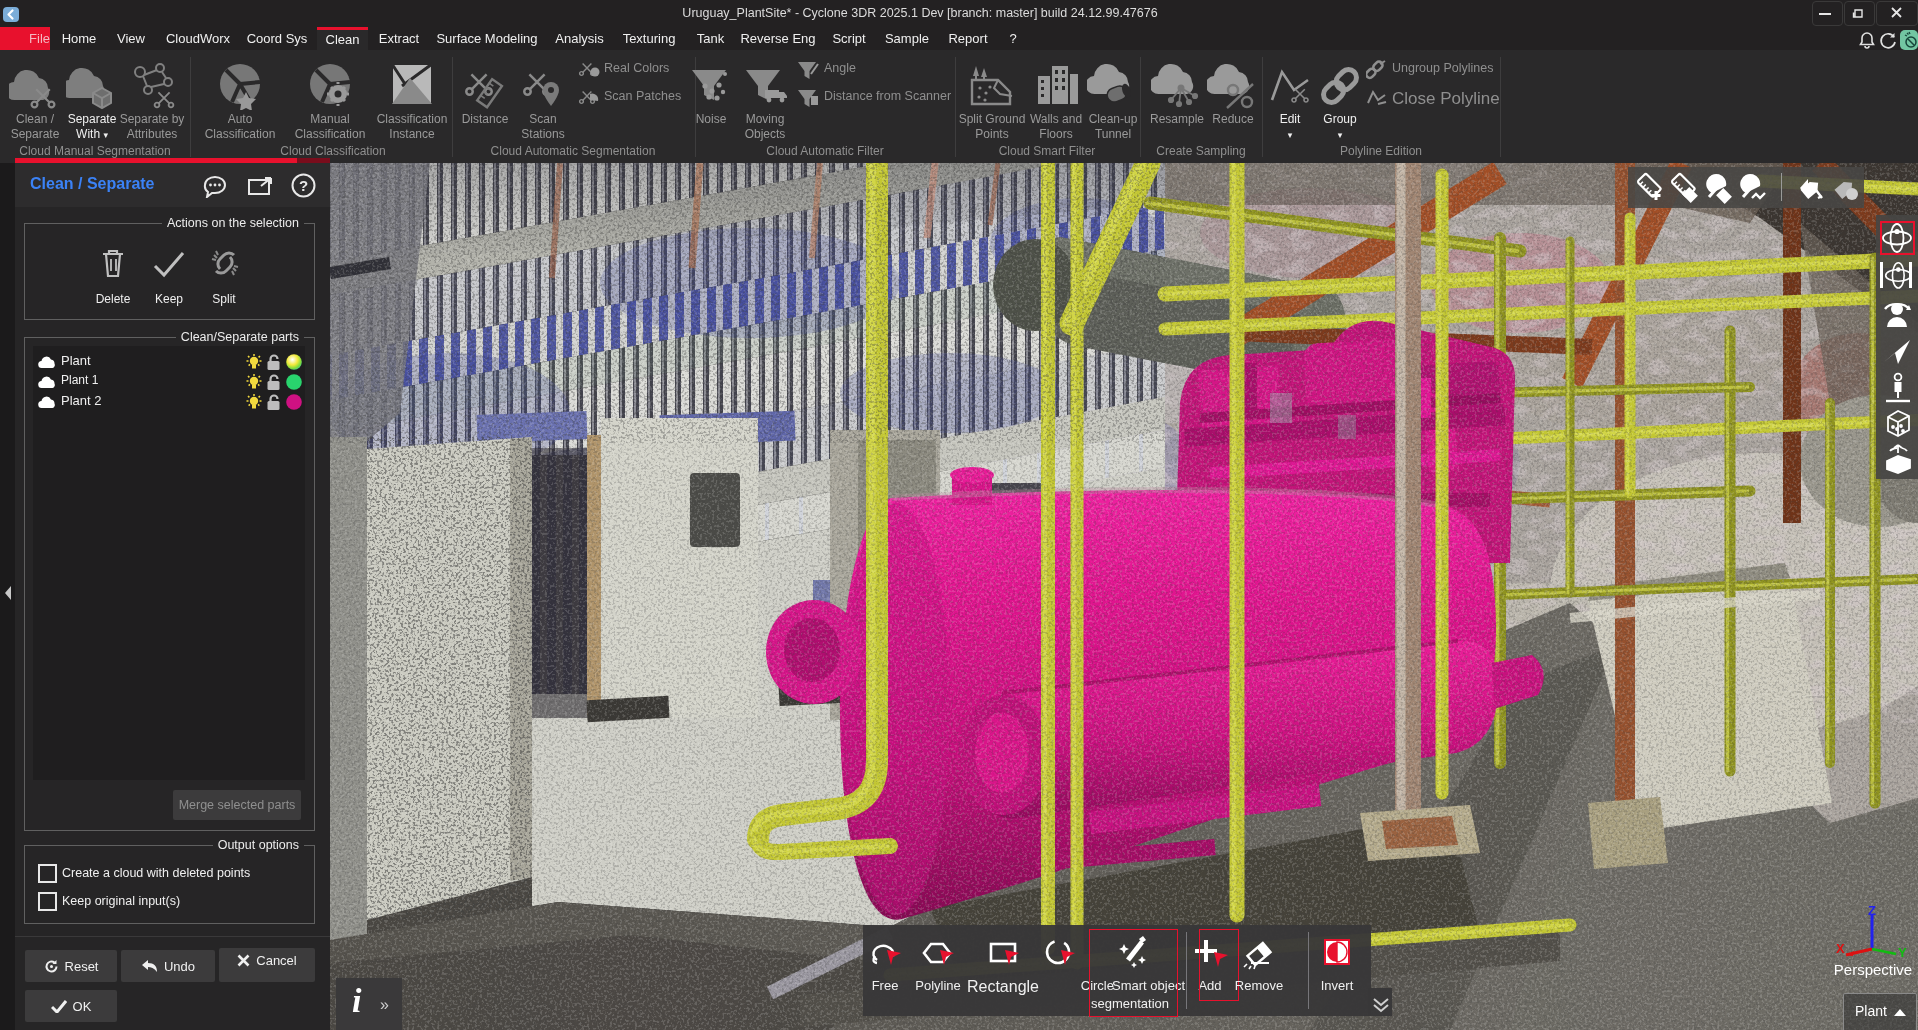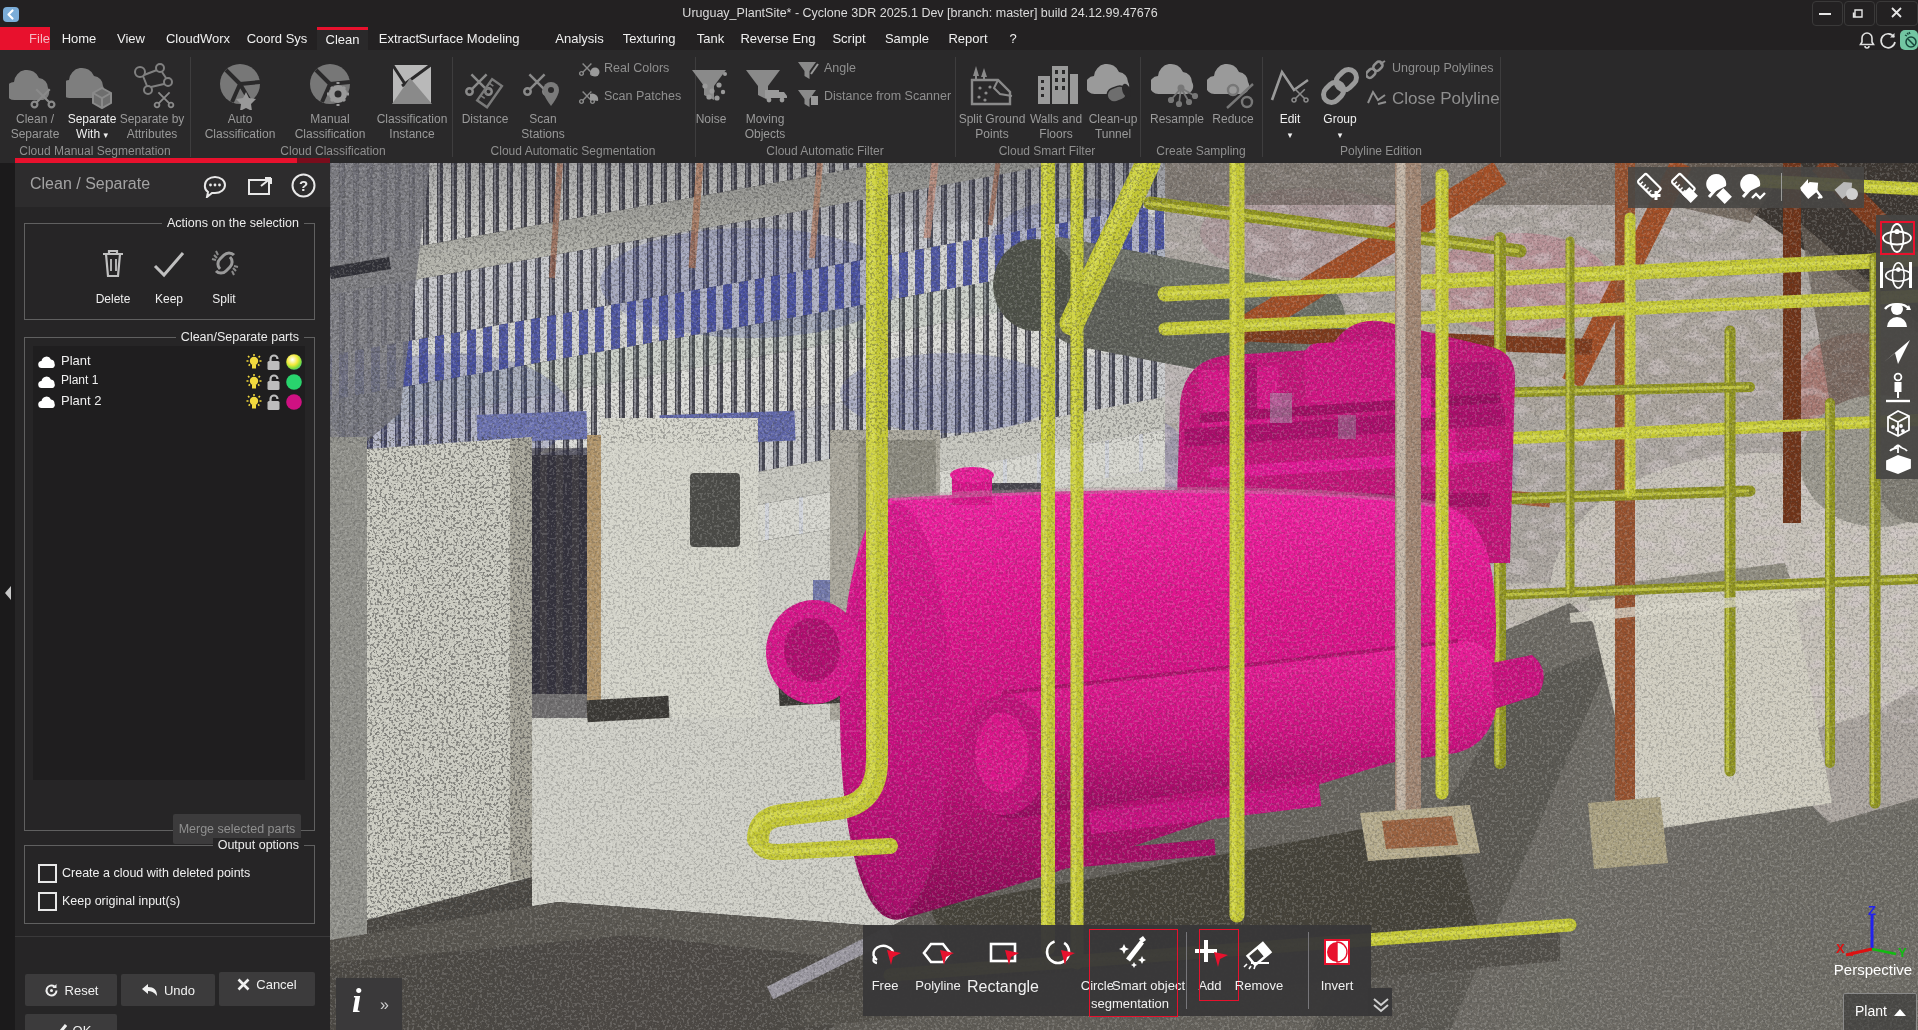--- a/index.html
+++ b/index.html
@@ -1,21 +1,21 @@
 <!DOCTYPE html>
 <html><head><meta charset="utf-8"><style>
 html,body{margin:0;padding:0;width:1918px;height:1030px;overflow:hidden;background:#232222;
 font-family:"Liberation Sans",sans-serif;-webkit-font-smoothing:antialiased;}
 .a{position:absolute;}
 .lbl{color:#9a9a9a;font-size:12px;text-align:center;line-height:15px;}
 .wlbl{color:#efefef;font-size:12px;text-align:center;line-height:15px;}
 .glbl{color:#8f8f8f;font-size:12px;text-align:center;white-space:nowrap;}
 .mi{color:#efefef;font-size:13px;line-height:23px;text-align:center;}
 .sep{width:1px;background:#3e3d3e;top:57px;height:100px;}
-.btn{background:#3c3b3c;border-radius:2px;color:#f0f0f0;font-size:13px;display:flex;align-items:center;justify-content:center;gap:6px;margin-top:24px;}
+.btn{background:#3c3b3c;border-radius:2px;color:#f0f0f0;font-size:13px;display:flex;align-items:center;justify-content:center;gap:6px;}
 .gbox{border:1px solid #606060;}
 .gcap{position:absolute;top:-8px;right:10px;background:#262526;padding:0 5px;color:#ececec;font-size:12.5px;}
 .ck{width:15px;height:15px;border:2px solid #e8e8e8;background:transparent;}
 </style></head><body>
 
 <div class="a" style="left:0;top:0;width:1918px;height:27px;background:#232122"></div>
 <div class="a" style="left:3px;top:7px;width:16px;height:15px;background:#7badd8;border-radius:4px">
  <svg width="16" height="15">
       <path d="M9.5 3.5 L5.5 7.5 L9.5 11.5" stroke="#fff" stroke-width="2.2" fill="none" stroke-linecap="round" stroke-linejoin="round"></path>
     </svg></div>
@@ -47,21 +47,21 @@
       <path d="M5 5 l2 1 M7 3 l1.5 1.5 M9 2 l1 2" stroke="#17453a" stroke-width="1.3"></path>
     </svg></div>
 <div class="a" style="left:0;top:27px;width:1918px;height:23px;background:#232122"></div>
 <div class="a" style="left:0;top:27px;width:50px;height:23px;background:#e8112d;color:#f4b8c0;font-size:13px;line-height:23px;text-align:right">File</div>
 <div class="a mi" style="left:56px;top:27px;width:46px;height:23px">Home</div>
 <div class="a mi" style="left:108px;top:27px;width:46px;height:23px">View</div>
 <div class="a mi" style="left:162px;top:27px;width:72px;height:23px">CloudWorx</div>
 <div class="a mi" style="left:242px;top:27px;width:70px;height:23px">Coord Sys</div>
 <div class="a" style="left:317px;top:27px;width:51px;height:23px;background:#2a292a;border-top:3px solid #e8112d;box-sizing:border-box;color:#f2f2f2;font-size:13px;line-height:19px;text-align:center">Clean</div>
 <div class="a mi" style="left:372px;top:27px;width:54px;height:23px">Extract</div>
-<div class="a mi" style="left:416px;top:27px;width:106px;height:23px">Surface Modeling</div>
+<div class="a mi" style="left:434px;top:27px;width:106px;height:23px">Surface Modeling</div>
 <div class="a mi" style="left:548px;top:27px;width:63px;height:23px">Analysis</div>
 <div class="a mi" style="left:618px;top:27px;width:62px;height:23px">Texturing</div>
 <div class="a mi" style="left:688px;top:27px;width:45px;height:23px">Tank</div>
 <div class="a mi" style="left:740px;top:27px;width:76px;height:23px">Reverse Eng</div>
 <div class="a mi" style="left:824px;top:27px;width:50px;height:23px">Script</div>
 <div class="a mi" style="left:878px;top:27px;width:58px;height:23px">Sample</div>
 <div class="a mi" style="left:940px;top:27px;width:56px;height:23px">Report</div>
 <div class="a mi" style="left:1002px;top:27px;width:22px;height:23px">?</div>
 <div class="a" style="left:0;top:50px;width:1918px;height:113px;background:#2a292a"></div>
 <div class="a sep" style="left:190px"></div>
@@ -307,21 +307,21 @@
   </svg>
 <div class="a" style="left:1392px;top:89px;color:#8f8f8f;font-size:17px">Close Polyline</div>
 <div class="a" style="left:15px;top:158px;width:282px;height:5px;background:#e8112d"></div>
 <div class="a" style="left:297px;top:158px;width:33px;height:5px;background:#7a0d1c"></div>
 <div class="a" style="left:0;top:163px;width:15px;height:867px;background:#1b1a1b"></div>
 <svg class="a" style="left:3px;top:585px" width="10" height="16">
     <path d="M8 1 L2 8 L8 15 Z" fill="#c8c8c8"></path>
   </svg>
 <div class="a" style="left:15px;top:163px;width:315px;height:867px;background:#262526"></div>
 <div class="a" style="left:15px;top:163px;width:315px;height:44px;background:#2d2c2d"></div>
-<div class="a" style="left:30px;top:175px;color:#a3a3a3;font-size:16px;font-weight:normal">Clean / Separate</div>
+<div class="a" style="left:30px;top:175px;color:#3b82f6;font-size:16px;font-weight:bold">Clean / Separate</div>
 <svg class="a" style="left:202px;top:174px" width="26" height="24">
     <path d="M13 3 a10 8 0 0 1 10 8 a10 8 0 0 1 -10 8 h-3 l-5 4 l1-5 a10 8 0 0 1 -3 -7 a10 8 0 0 1 10 -8 z" fill="none" stroke="#e8e8e8" stroke-width="2"></path>
     <circle cx="8.5" cy="11" r="1.4" fill="#e8e8e8"></circle>
     <circle cx="13" cy="11" r="1.4" fill="#e8e8e8"></circle>
     <circle cx="17.5" cy="11" r="1.4" fill="#e8e8e8"></circle>
   </svg>
 <svg class="a" style="left:247px;top:176px" width="28" height="22">
     <rect x="2" y="4" width="20" height="14" fill="none" stroke="#e8e8e8" stroke-width="2"></rect>
     <path d="M14 10 L24 2 M24 2 h-6 M24 2 v6" stroke="#e8e8e8" stroke-width="2" fill="none"></path>
   </svg>

